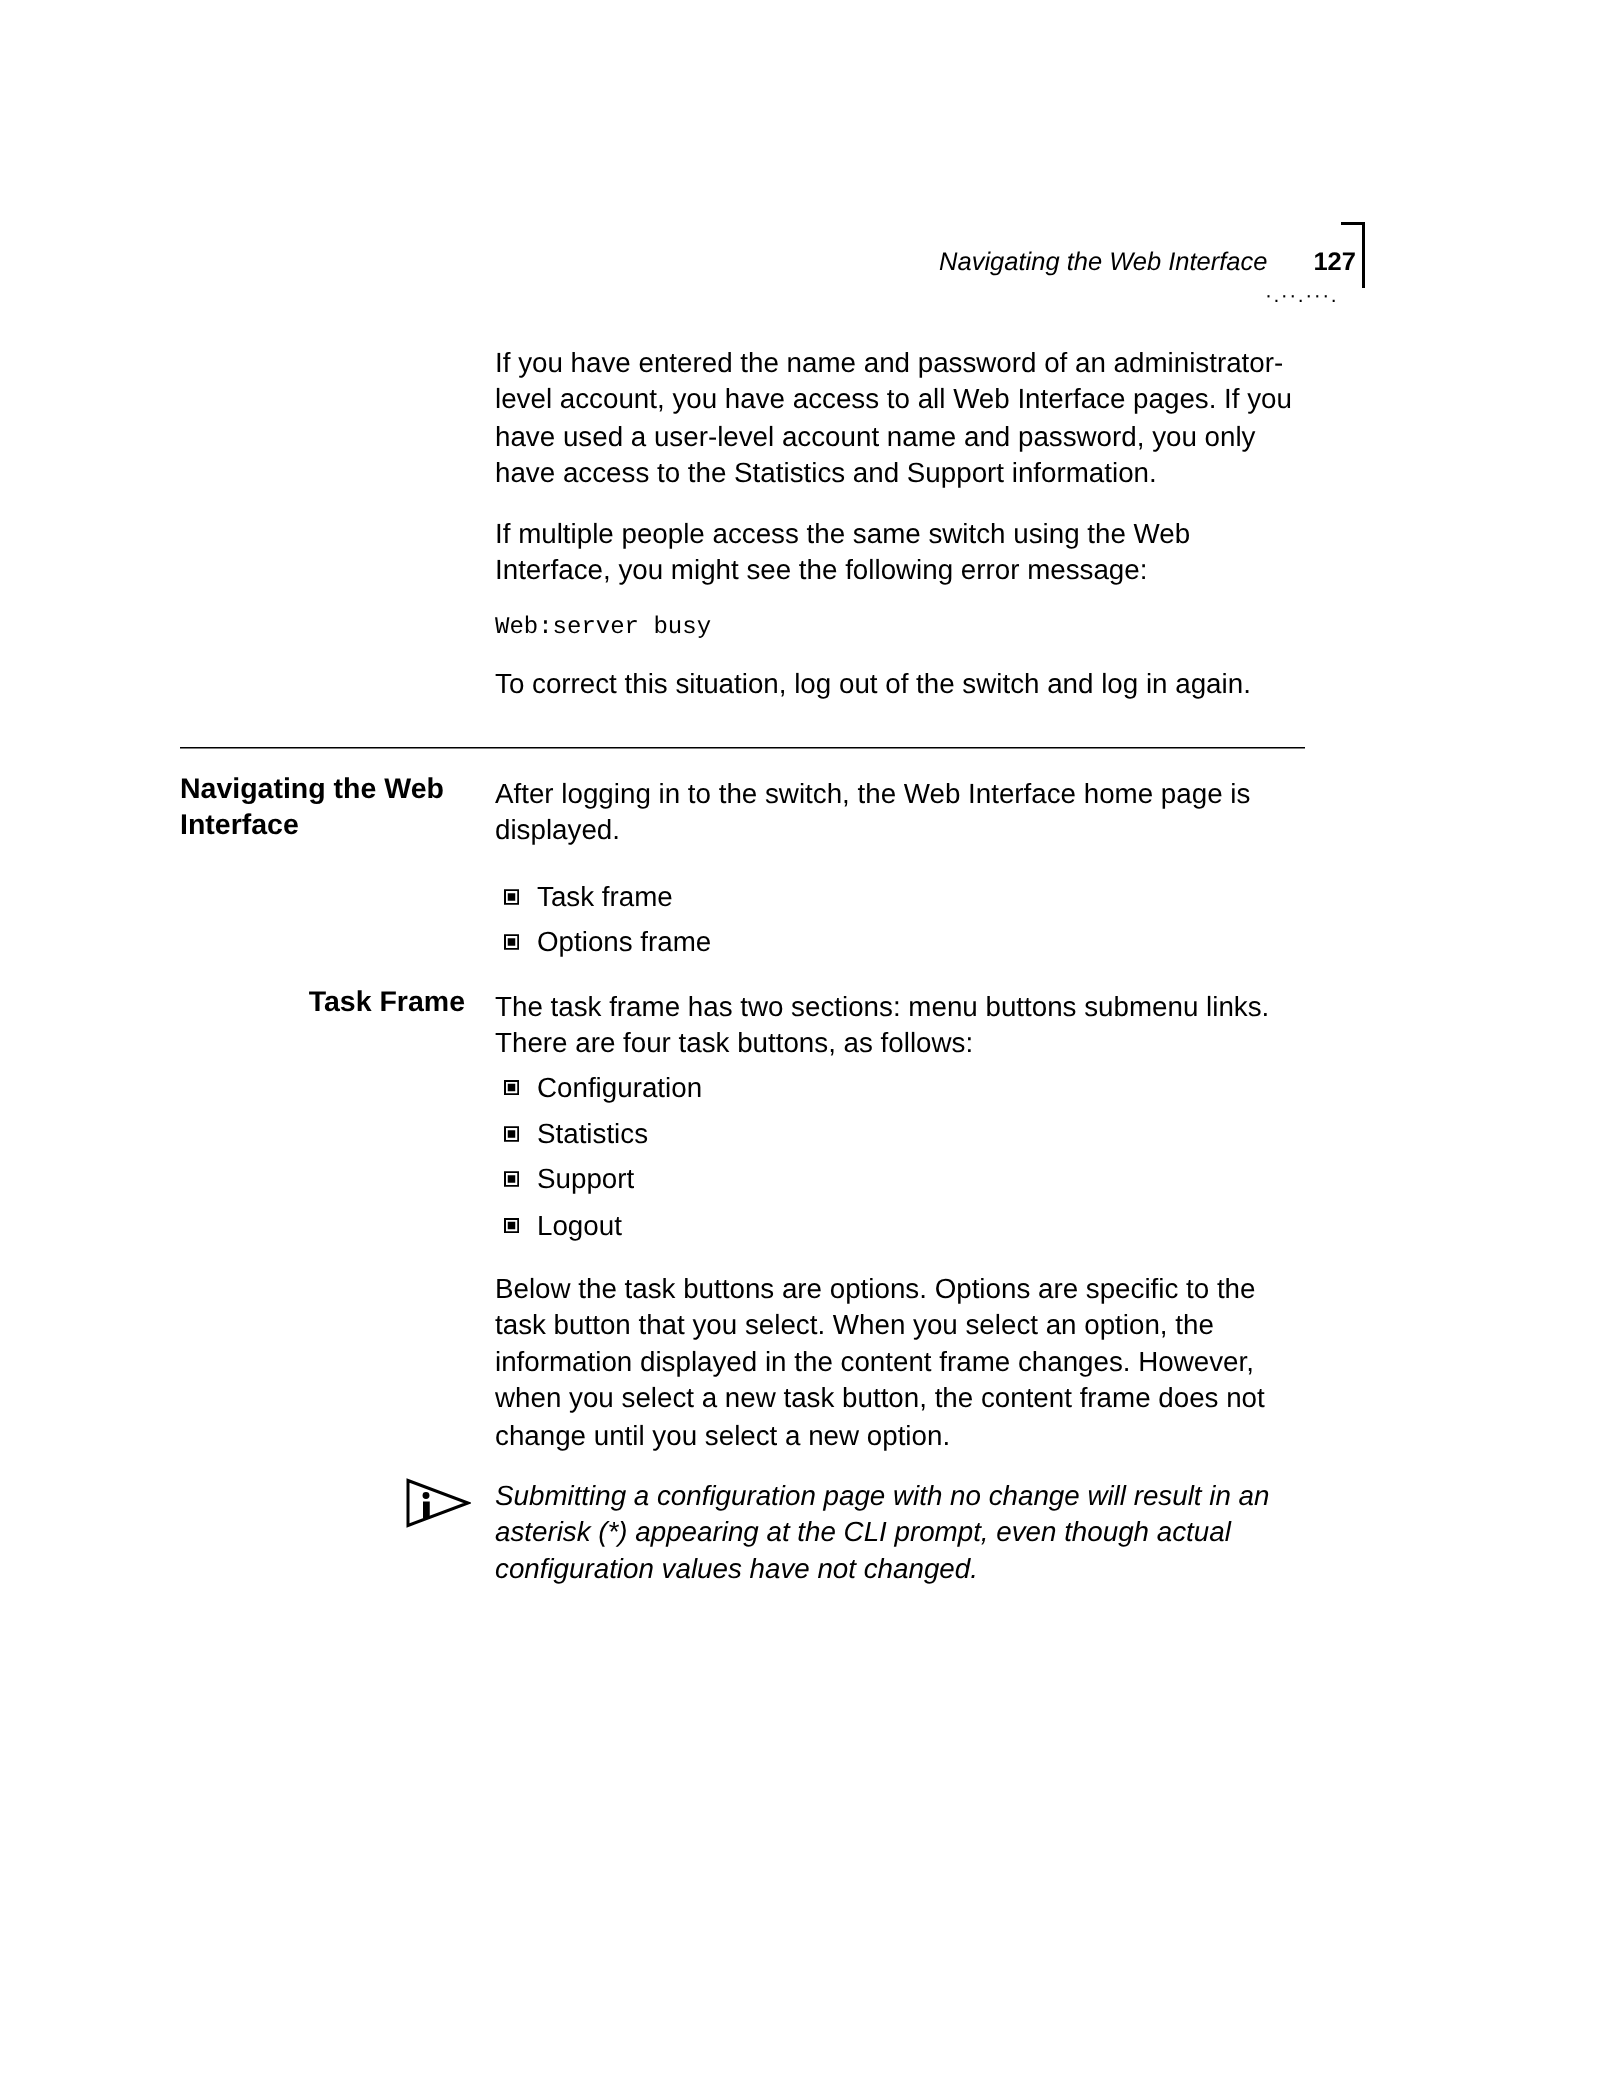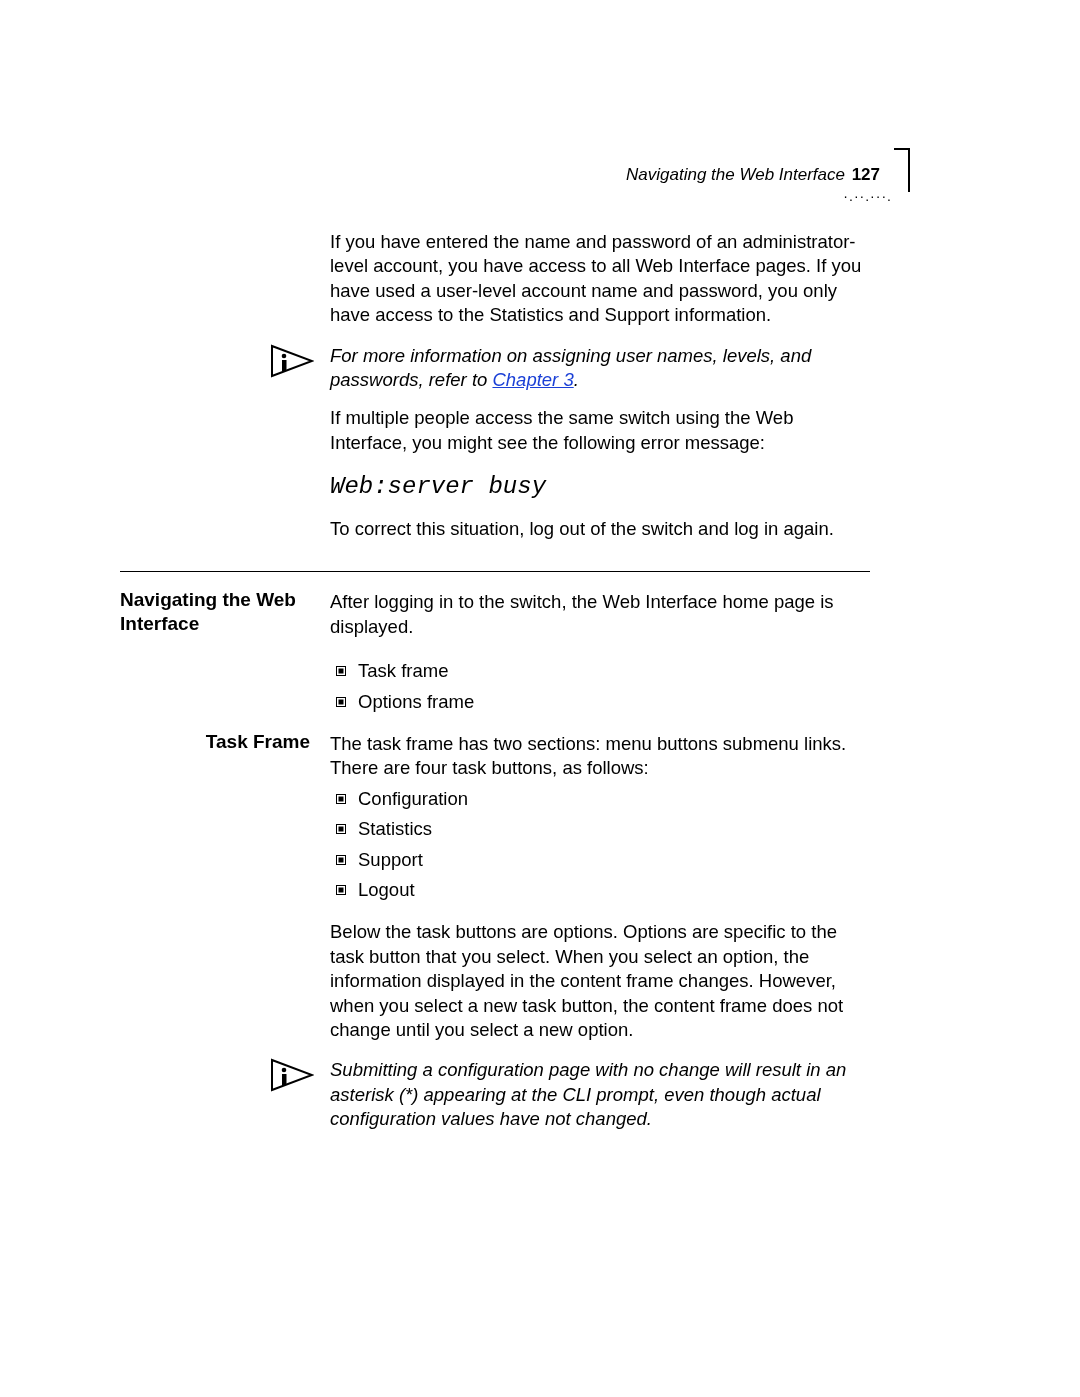--- a/index.html
+++ b/index.html
@@ -19,21 +19,21 @@
   .running-head {
     position: absolute;
     top: 165px;
     right: 235px;
     font-style: italic;
     font-size: 17px;
   }
   .page-number {
     position: absolute;
     top: 165px;
-    right: 200px;
+    right: 176px;
     font-weight: 700;
     font-size: 17px;
   }
   .header-decor {
     position: absolute;
     top: 188px;
     right: 188px;
     font-size: 14px;
     letter-spacing: 1px;
     color: #000;
@@ -58,23 +58,22 @@
     margin-left: 210px;
     margin-right: 90px;
     font-size: 18.5px;
     line-height: 1.32;
   }
   .para {
     margin: 0 0 16px 0;
   }
   .code {
     font-family: "Courier New", monospace;
-    font-size: 24px;
+    font-size: 16px;
     margin: 15px 0 14px 0;
-    font-style: italic;
   }
   .note-row {
     position: relative;
     margin-bottom: 14px;
   }
   .note-icon {
     position: absolute;
     left: -60px;
     top: 0;
   }
@@ -140,32 +139,20 @@
   <span class="running-head">Navigating the Web Interface</span>
   <span class="page-number">127</span>
   <span class="header-decor">·.··.···.</span>
 
   <div class="spacer-top"></div>
 
   <div class="body-col">
 
     <p class="para">If you have entered the name and password of an administrator-level account, you have access to all Web Interface pages. If you have used a user-level account name and password, you only have access to the Statistics and Support information.</p>
 
-    <div class="note-row">
-      <span class="note-icon">
-        <svg width="44" height="34" viewBox="0 0 44 34">
-          <polygon points="2,2 42,17 2,32" fill="none" stroke="#000" stroke-width="2"></polygon>
-          <circle cx="14" cy="12" r="2.3" fill="#000"></circle>
-          <rect x="12" y="16" width="4.5" height="11" fill="#000"></rect>
-        </svg>
-      </span>
-      <span class="note-text">
-        <span>For more information on assigning user names, levels, and passwords, refer to </span><a href="#" class="link">Chapter 3</a><span>.</span>
-      </span>
-    </div>
 
     <p class="para">If multiple people access the same switch using the Web Interface, you might see the following error message:</p>
 
     <div class="code">Web:server busy</div>
 
     <p class="para">To correct this situation, log out of the switch and log in again.</p>
 
     <hr class="section-rule">
 
     <div class="section">

